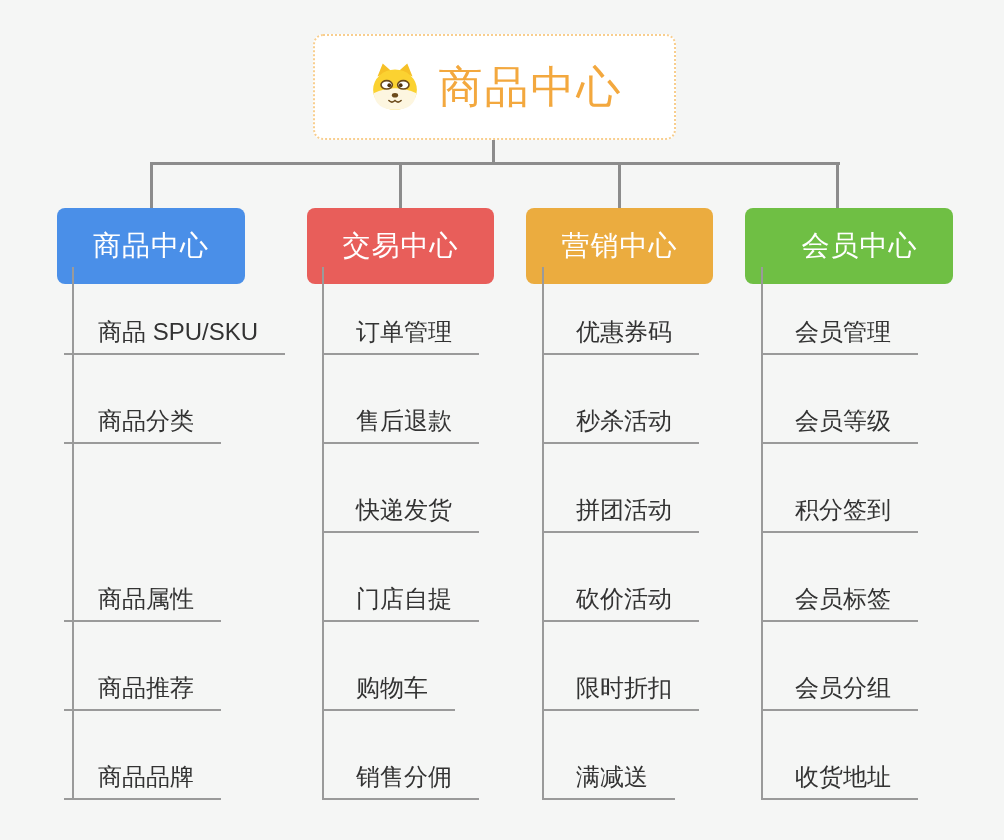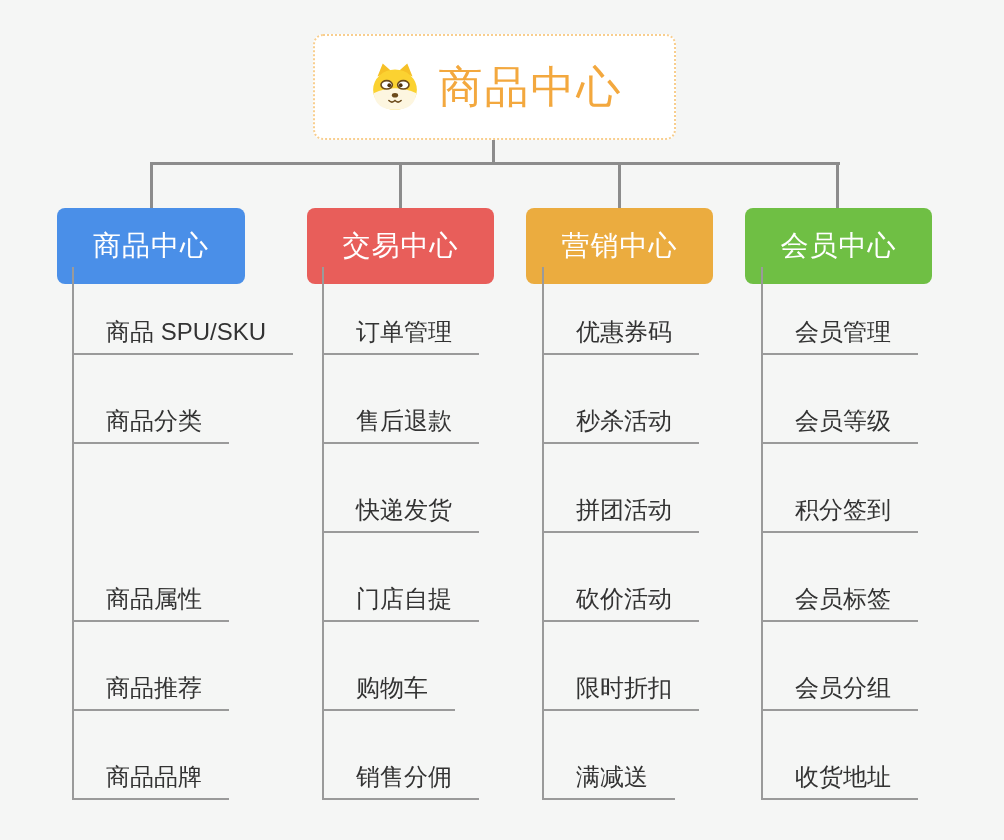--- a/index.html
+++ b/index.html
@@ -72,21 +72,21 @@
   
   .leaf {
     position: absolute;
     font-size: 24px;
     line-height: 30px;
     color: #333333;
     padding: 0 27px 6px 34px;
     border-bottom: 2px solid #9a9a9a;
     white-space: nowrap;
   }
-  .leaf.col0 { left: 72px; }
+  .leaf.col0 { left: 64px; }
   .leaf.col1 { left: 322px; }
   .leaf.col2 { left: 542px; }
   .leaf.col3 { left: 761px; }
   .leaf.row0 { top: 317px; }
   .leaf.row1 { top: 406px; }
   .leaf.row2 { top: 495px; }
   .leaf.row3 { top: 584px; }
   .leaf.row4 { top: 673px; }
   .leaf.row5 { top: 762px; }
 </style>
@@ -116,21 +116,21 @@
   <div class="conn conn-root-drop"></div>
   <div class="conn conn-main-h"></div>
   <div class="conn conn-drop d0"></div>
   <div class="conn conn-drop d1"></div>
   <div class="conn conn-drop d2"></div>
   <div class="conn conn-drop d3"></div>
 
   <div class="branch b0" style="background-color: rgb(74, 143, 232);">商品中心</div>
   <div class="branch b1" style="background-color: rgb(232, 94, 90);">交易中心</div>
   <div class="branch b2" style="background-color: rgb(235, 172, 63);">营销中心</div>
-  <div class="branch b3" style="background-color: rgb(111, 191, 68);">会员中心</div>
+  <div class="branch b3" style="background-color: rgb(111, 191, 68); padding-left: 21px;">会员中心</div>
 
   <div class="spine s0"></div>
   <div class="spine s1"></div>
   <div class="spine s2"></div>
   <div class="spine s3"></div>
 
   <div class="leaf col0 row0">商品 SPU/SKU</div>
   <div class="leaf col0 row1">商品分类</div>
   <div class="leaf col0 row3">商品属性</div>
   <div class="leaf col0 row4">商品推荐</div>

